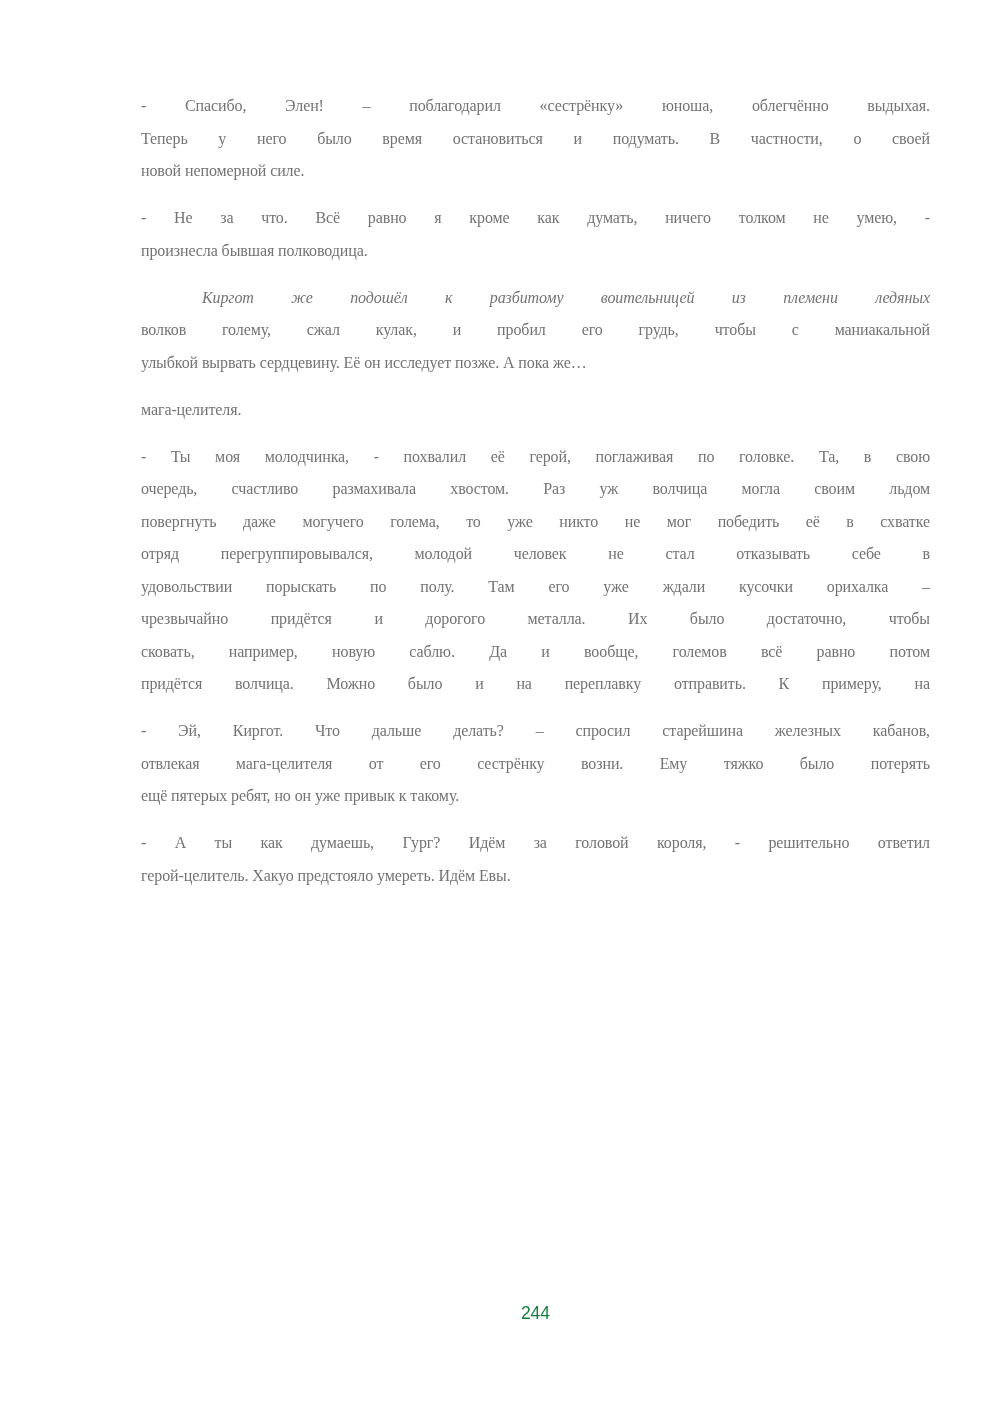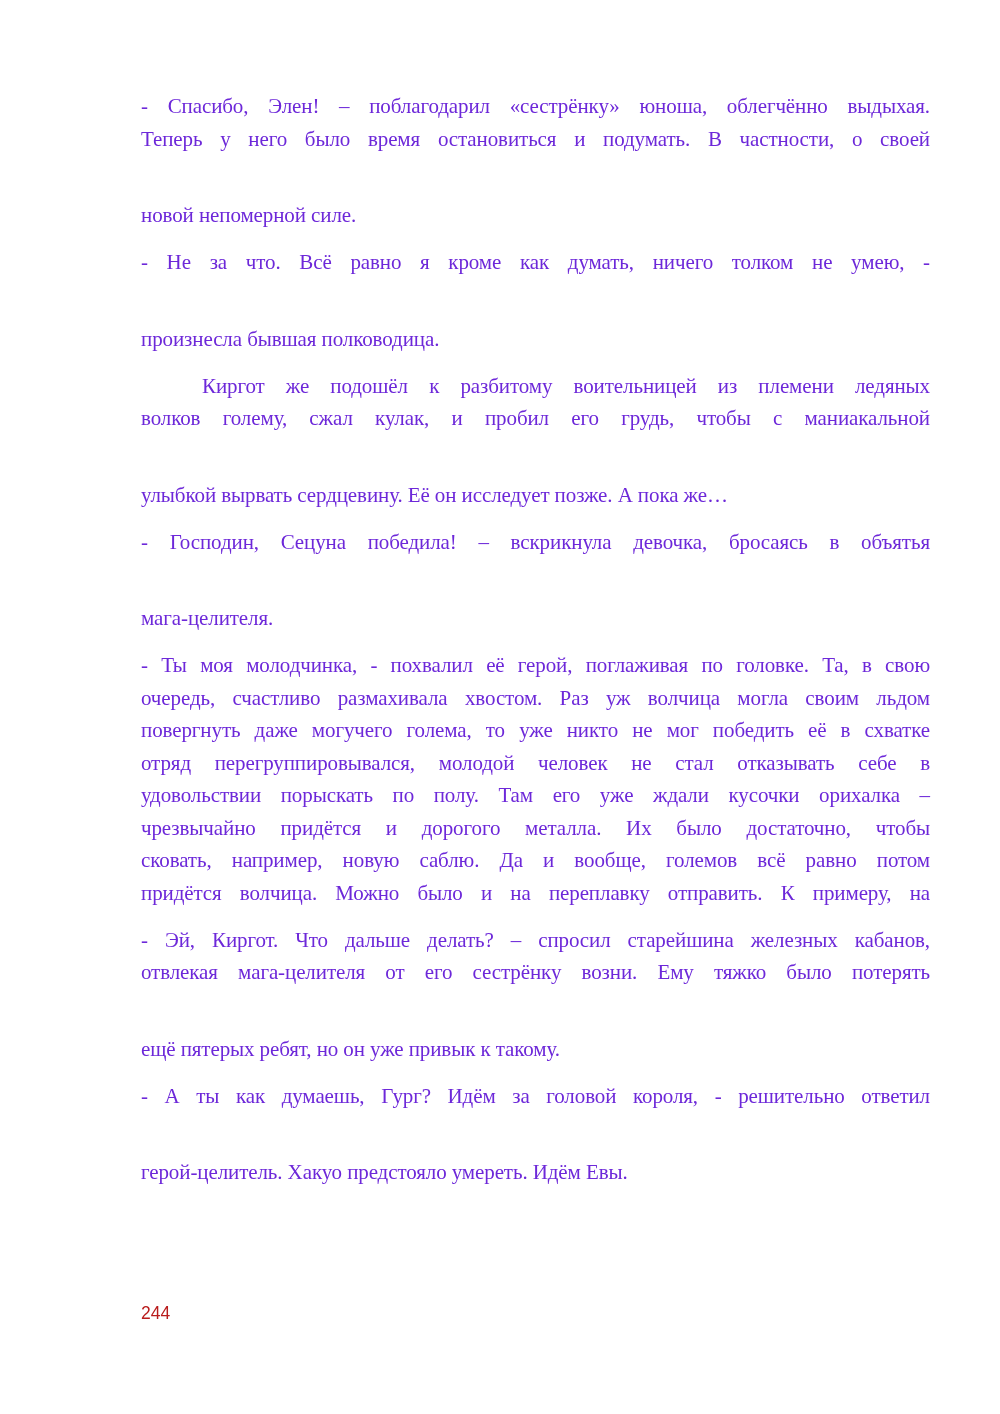--- a/index.html
+++ b/index.html
@@ -10,44 +10,45 @@
     position: relative;
     overflow: hidden;
     font-family: "Liberation Serif", "DejaVu Serif", serif;
     color: #000000;
   }
   .page-text-block {
     position: absolute;
     left: 141px;
     top: 90px;
     width: 789px;
-    font-size: 21px;
+    font-size: 16px;
     line-height: 32.5px;
-    color: #6d28d9;
+    color: #737373;
   }
   .para { margin: 0 0 14.5px 0; }
   .para:last-child { margin-bottom: 0; }
   .line {
     display: block;
     text-align: justify;
     text-align-last: justify;
     letter-spacing: -0.1px;
     white-space: normal;
   }
-  .line.last { text-align-last: left; margin-top: 44px; }
-  .line.indent { text-indent: 61px; }
+  .line.last { text-align-last: left; }
+  .line.indent { text-indent: 61px; font-style: italic; }
   .page-footer {
     position: absolute;
     left: 141px;
     top: 1302px;
     width: 789px;
+    text-align: center;
     font-family: "Liberation Sans", "DejaVu Sans", sans-serif;
     font-size: 17.5px;
     line-height: 22px;
-    color: #b91c1c;
+    color: #15803d;
   }
 </style>
 </head>
 <body>
 
 <main class="page-text-block">
 
   <p class="para">
     <span class="line">- Спасибо, Элен! – поблагодарил «сестрёнку» юноша, облегчённо выдыхая.</span>
     <span class="line">Теперь у него было время остановиться и подумать. В частности, о своей</span>
@@ -59,21 +60,20 @@
     <span class="line last">произнесла бывшая полководица.</span>
   </p>
 
   <p class="para">
     <span class="line indent">Киргот же подошёл к разбитому воительницей из племени ледяных</span>
     <span class="line">волков голему, сжал кулак, и пробил его грудь, чтобы с маниакальной</span>
     <span class="line last">улыбкой вырвать сердцевину. Её он исследует позже. А пока же…</span>
   </p>
 
   <p class="para">
-    <span class="line">- Господин, Сецуна победила! – вскрикнула девочка, бросаясь в объятья</span>
     <span class="line last">мага-целителя.</span>
   </p>
 
   <p class="para">
     <span class="line">- Ты моя молодчинка, - похвалил её герой, поглаживая по головке. Та, в свою</span>
     <span class="line">очередь, счастливо размахивала хвостом. Раз уж волчица могла своим льдом</span>
     <span class="line">повергнуть даже могучего голема, то уже никто не мог победить её в схватке</span>
     <span class="line">отряд перегруппировывался, молодой человек не стал отказывать себе в</span>
     <span class="line">удовольствии порыскать по полу. Там его уже ждали кусочки орихалка –</span>
     <span class="line">чрезвычайно придётся и дорогого металла. Их было достаточно, чтобы</span>

